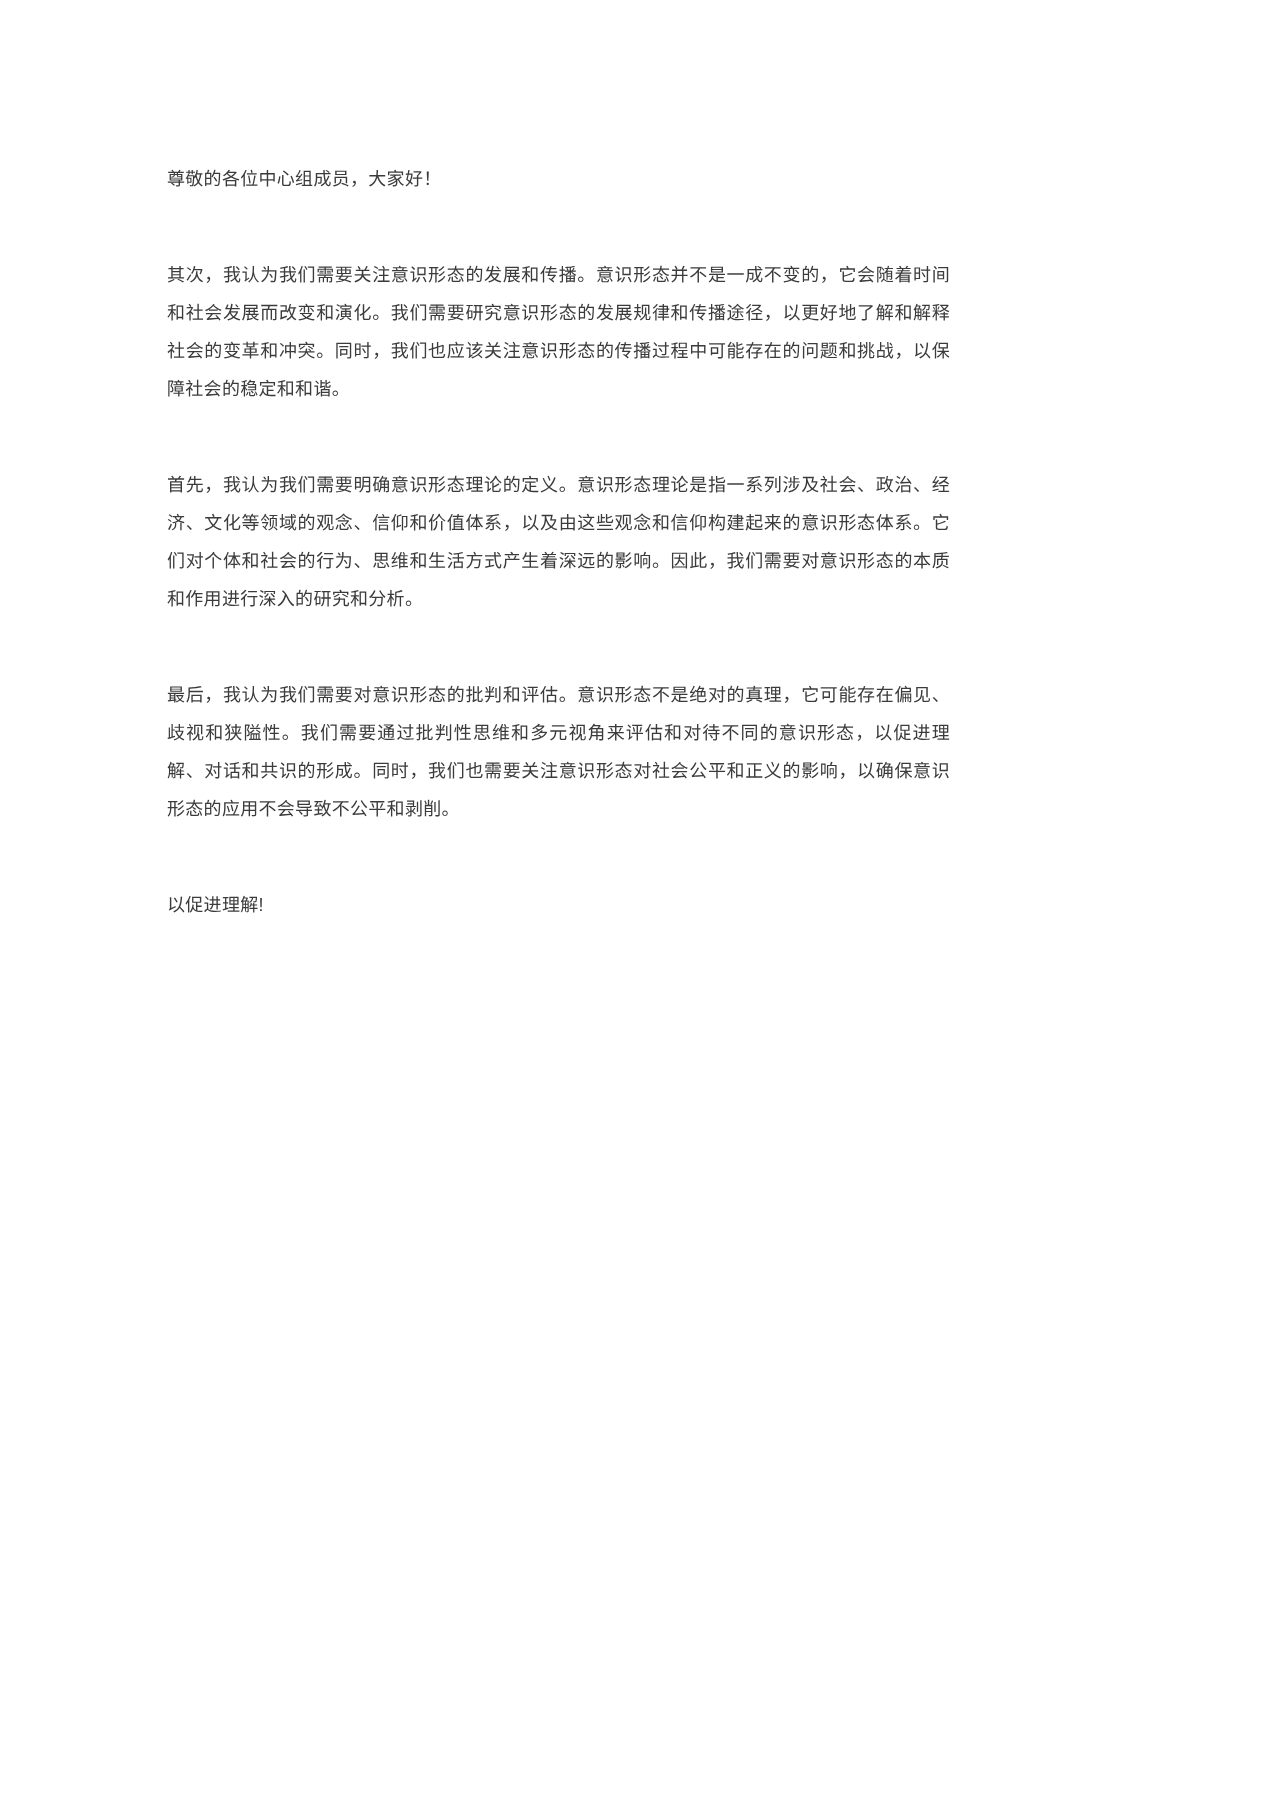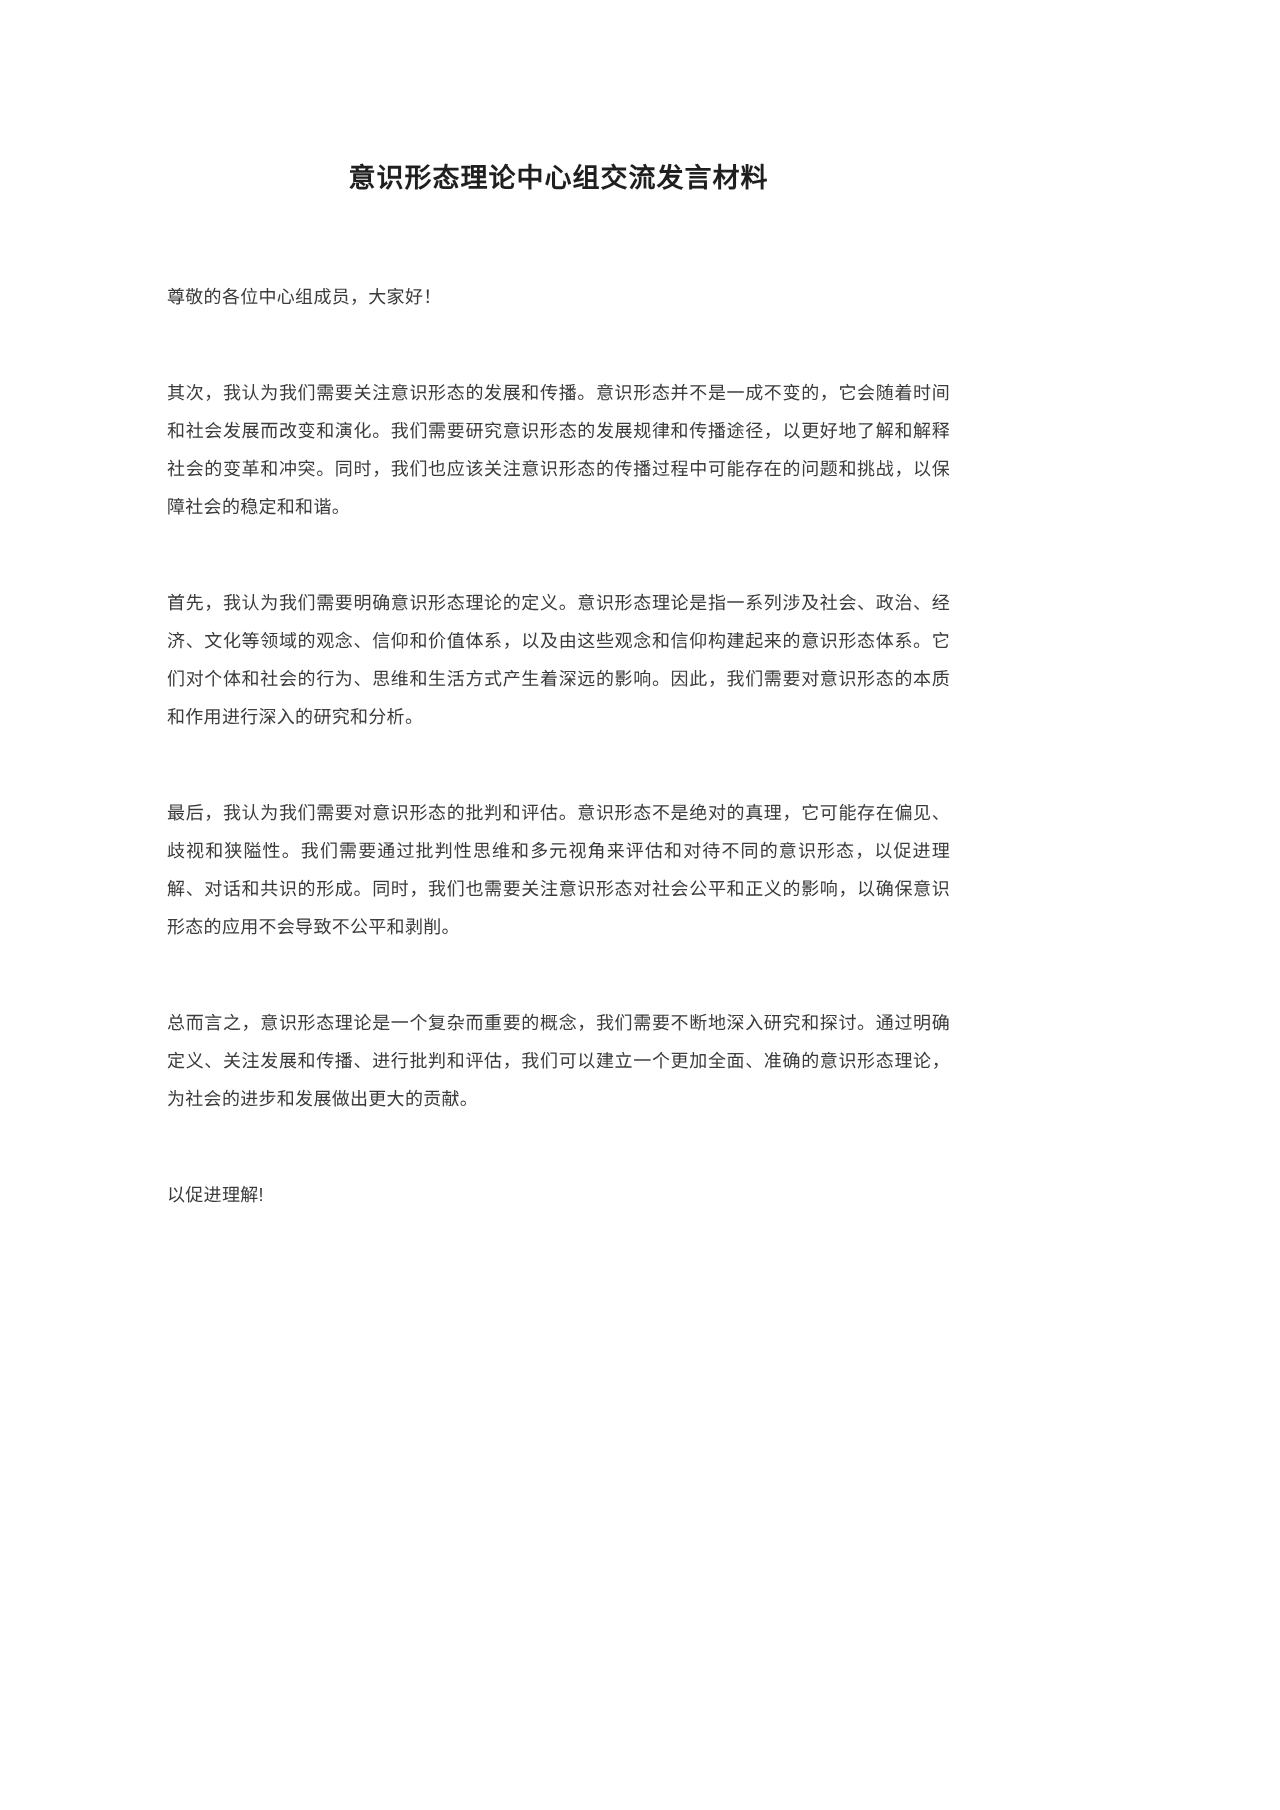--- a/index.html
+++ b/index.html
@@ -42,27 +42,25 @@
     word-break: break-all;
   }
   .doc-paragraph:last-child {
     margin-bottom: 0;
   }
 </style>
 </head>
 <body>
 
 <div class="page">
-  <h1 class="doc-title">意识形态理论中心组交流发言材料</h1>
 
   <p class="doc-paragraph">尊敬的各位中心组成员，大家好！</p>
 
 
   <p class="doc-paragraph">其次，我认为我们需要关注意识形态的发展和传播。意识形态并不是一成不变的，它会随着时间和社会发展而改变和演化。我们需要研究意识形态的发展规律和传播途径，以更好地了解和解释社会的变革和冲突。同时，我们也应该关注意识形态的传播过程中可能存在的问题和挑战，以保障社会的稳定和和谐。</p>
 
   <p class="doc-paragraph">首先，我认为我们需要明确意识形态理论的定义。意识形态理论是指一系列涉及社会、政治、经济、文化等领域的观念、信仰和价值体系，以及由这些观念和信仰构建起来的意识形态体系。它们对个体和社会的行为、思维和生活方式产生着深远的影响。因此，我们需要对意识形态的本质和作用进行深入的研究和分析。</p>
 
   <p class="doc-paragraph">最后，我认为我们需要对意识形态的批判和评估。意识形态不是绝对的真理，它可能存在偏见、歧视和狭隘性。我们需要通过批判性思维和多元视角来评估和对待不同的意识形态，以促进理解、对话和共识的形成。同时，我们也需要关注意识形态对社会公平和正义的影响，以确保意识形态的应用不会导致不公平和剥削。</p>
 
-  <p class="doc-paragraph">总而言之，意识形态理论是一个复杂而重要的概念，我们需要不断地深入研究和探讨。通过明确定义、关注发展和传播、进行批判和评估，我们可以建立一个更加全面、准确的意识形态理论，为社会的进步和发展做出更大的贡献。</p>
 
   <p class="doc-paragraph">以促进理解!</p>
 </div>
 
 </body></html>

